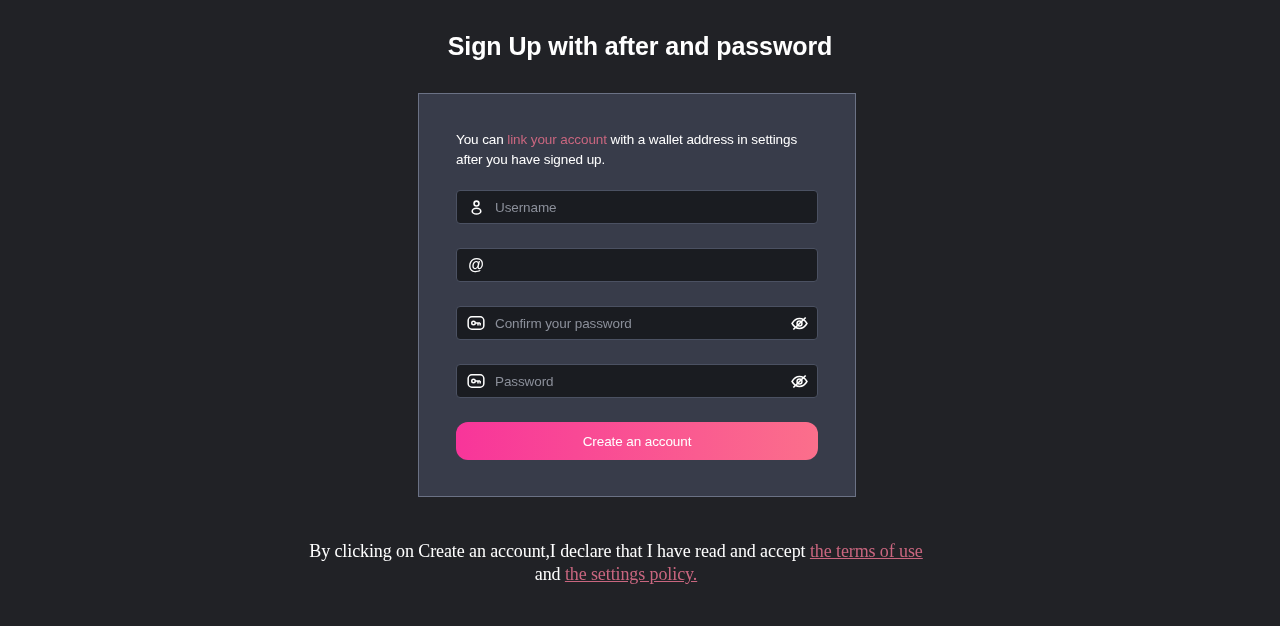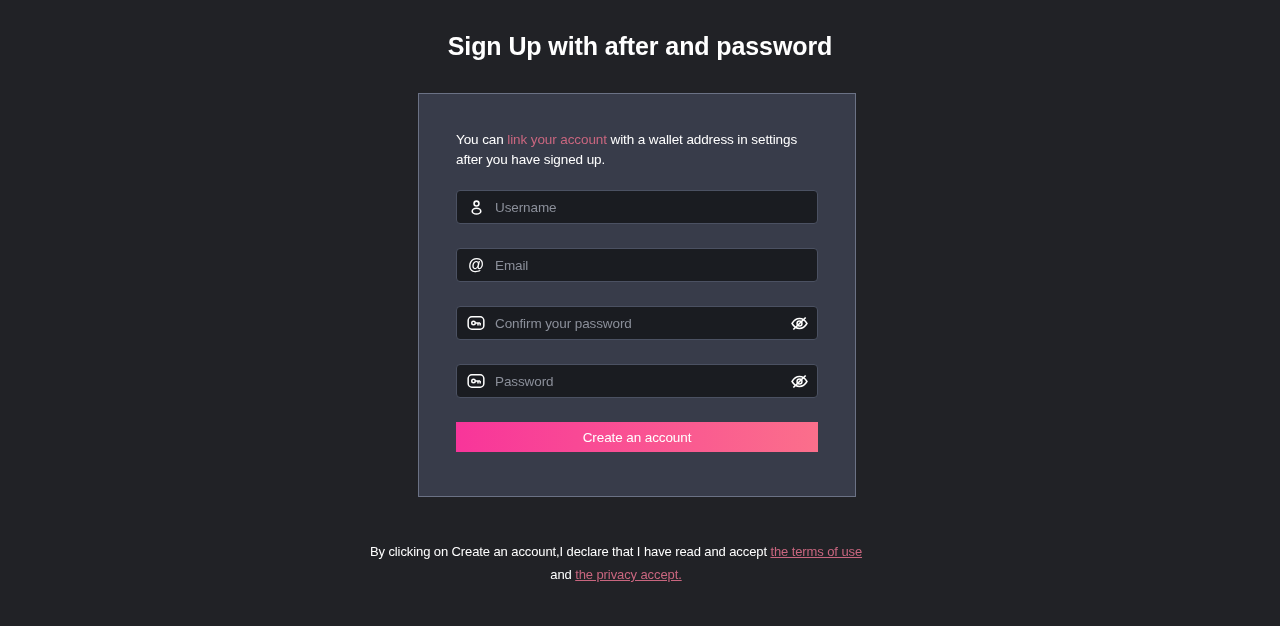--- a/index.html
+++ b/index.html
@@ -117,44 +117,45 @@
     cursor: pointer;
     background: transparent;
     border: none;
     padding: 0;
     color: #ffffff;
   }
 
   
   .submit-button {
     width: 362px;
-    height: 30px;
+    height: 38px;
     border: none;
-    border-radius: 0;
+    border-radius: 12px;
     background: linear-gradient(90deg, #f8359a 0%, #fb6f8b 100%);
     color: #ffffff;
     font-family: "Liberation Sans", sans-serif;
     font-size: 13.5px;
     letter-spacing: -0.1px;
     cursor: pointer;
     margin-top: 2px;
     display: block;
   }
 
   
   .footer {
     position: absolute;
     top: 540px;
     left: 0;
     width: 1232px;
     text-align: center;
     color: #ffffff;
-    font-size: 13px;
+    font-size: 18px;
     line-height: 23px;
     letter-spacing: -0.1px;
+    font-family: Liberation Serif, serif;
   }
 
   .footer-link {
     color: #c9667f;
     text-decoration: underline;
     cursor: pointer;
   }
 </style>
 </head>
 <body>
@@ -174,21 +175,20 @@
         <svg width="19" height="19" viewBox="0 0 24 24" fill="none" stroke="currentColor" stroke-width="2">
           <circle cx="12" cy="7" r="3.1"></circle>
           <ellipse cx="12" cy="16.6" rx="5.4" ry="3.6"></ellipse>
         </svg>
       </span>
       <input class="field-input" type="text" placeholder="Username" style="">
     </div>
 
     <div class="field">
       <span class="field-icon at-glyph">@</span>
-      <input class="field-input" type="text" placeholder="Email" style="">
     </div>
 
     <div class="field">
       <span class="field-icon">
         <svg width="20" height="20" viewBox="0 0 24 24" fill="none" stroke="currentColor" stroke-width="1.8">
           <rect x="2.6" y="4.6" width="18.8" height="14.8" rx="4.4"></rect>
           <circle cx="9" cy="12" r="2.1"></circle>
           <line x1="11.1" y1="12" x2="17" y2="12"></line>
           <line x1="14.4" y1="12" x2="14.4" y2="14.9"></line>
           <line x1="17" y1="12" x2="17" y2="14.9"></line>
@@ -223,16 +223,16 @@
         </svg>
       </button>
     </div>
 
     <button class="submit-button">Create an account</button>
 
   </div>
 
   <div class="footer">
     <span>By clicking on Create an account,I declare that I have read and accept </span><a class="footer-link">the terms of use</a><br>
-    <span>and </span><a class="footer-link">the privacy accept.</a>
+    <span>and </span><a class="footer-link">the settings policy.</a>
   </div>
 
 </div>
 
 </body></html>

